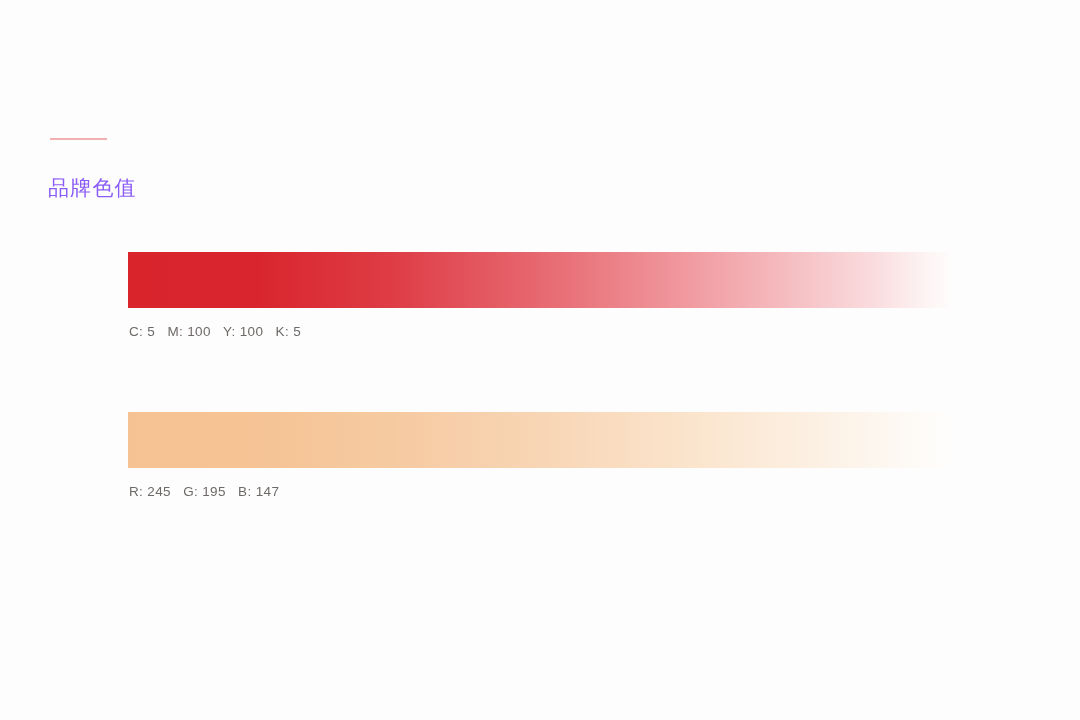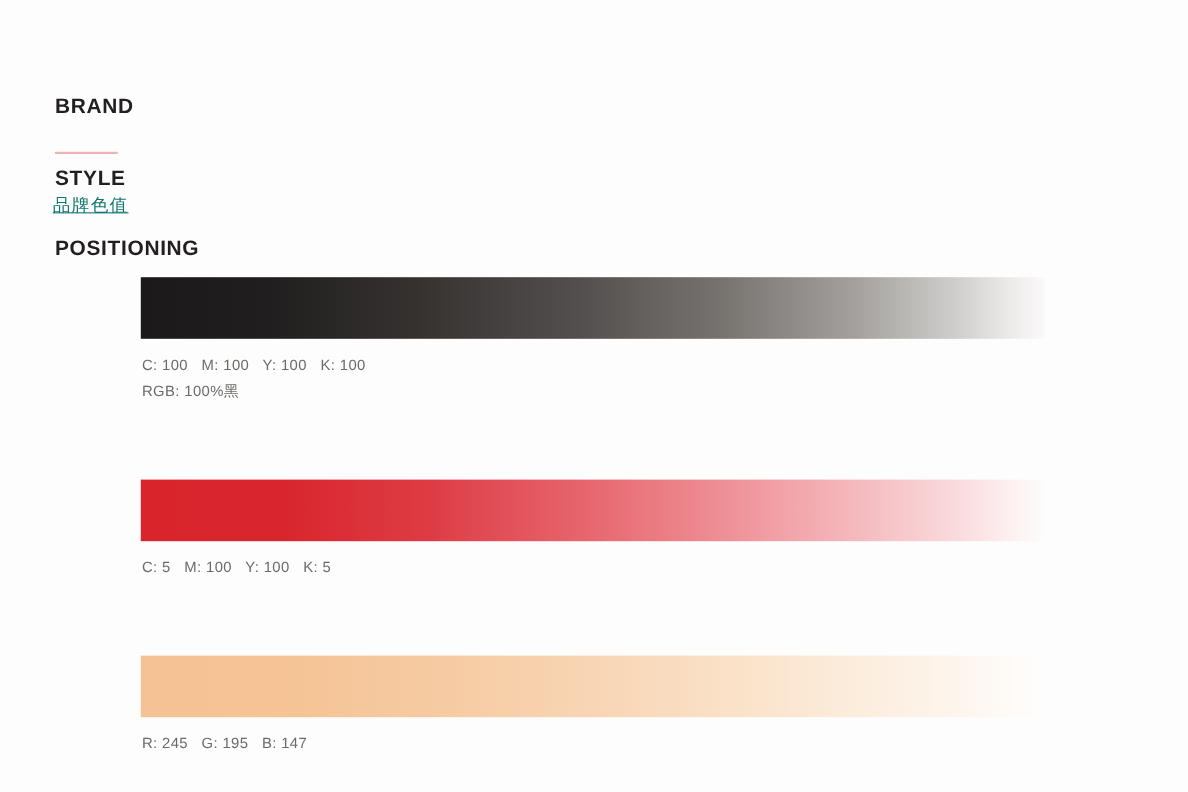--- a/index.html
+++ b/index.html
@@ -46,26 +46,25 @@
     top: 138px;
     width: 57px;
     height: 2px;
     background: #f2b0b0;
   }
 
   .section-label {
     position: absolute;
     left: 48px;
     top: 176px;
-    font-size: 16px;
+    font-size: 21px;
     line-height: 24px;
-    color: #0f766e;
+    color: #8b5cf6;
     letter-spacing: 1.2px;
     font-weight: 400;
-    text-decoration: underline;
   }
 
   
   .swatches {
     position: absolute;
     left: 128px;
     top: 252px;
     width: 822px;
   }
 
@@ -132,41 +131,27 @@
     color: #6d6967;
     letter-spacing: 0.35px;
     white-space: pre;
   }
 </style>
 </head>
 <body>
 
 <div class="page">
 
-  <div class="header">
-    <h1 class="brand-title">
-      <span class="line">BRAND</span>
-      <span class="line">STYLE</span>
-      <span class="line">POSITIONING</span>
-    </h1>
-  </div>
 
   <div class="accent-rule"></div>
 
   <div class="section-label">品牌色值</div>
 
   <div class="swatches">
 
-    <div class="swatch">
-      <div class="swatch-bar bar-black"></div>
-      <div class="swatch-meta">
-        <div class="meta-line">C: 100   M: 100   Y: 100   K: 100</div>
-        <div class="meta-line">RGB: 100%黑</div>
-      </div>
-    </div>
 
     <div class="swatch">
       <div class="swatch-bar bar-red"></div>
       <div class="swatch-meta">
         <div class="meta-line">C: 5   M: 100   Y: 100   K: 5</div>
       </div>
     </div>
 
     <div class="swatch">
       <div class="swatch-bar bar-peach"></div>

